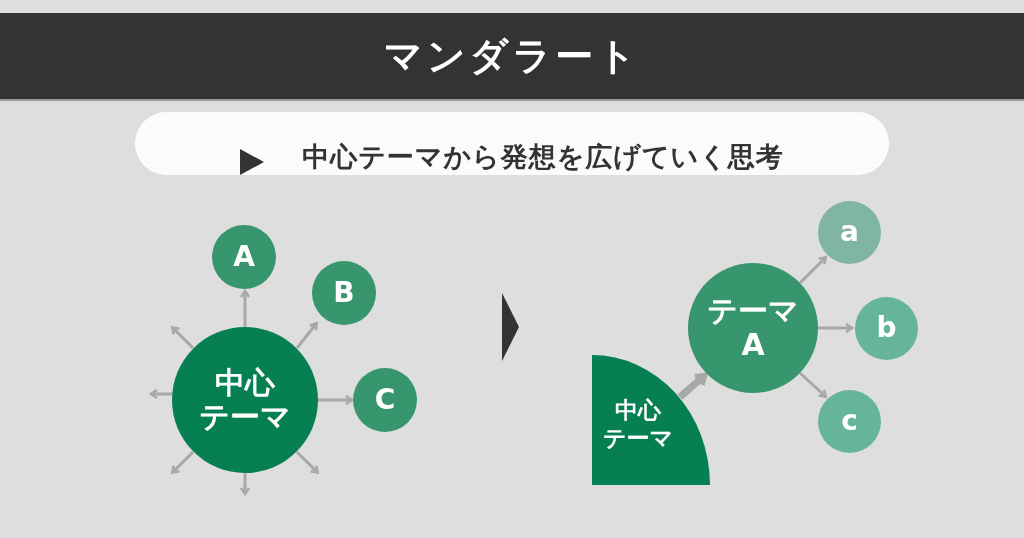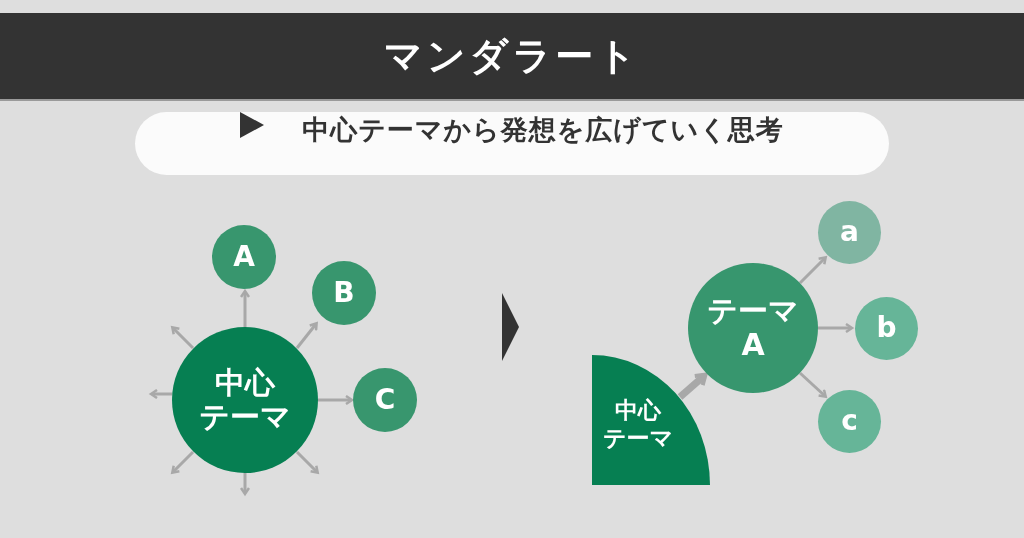--- a/index.html
+++ b/index.html
@@ -1,19 +1,19 @@
 <!DOCTYPE html>
 <html><head>
 <meta charset="utf-8">
 <style>
   html,body{margin:0;padding:0;}
   body{width:1024px;height:538px;background:#dedede;position:relative;overflow:hidden;font-family:"DejaVu Sans","Liberation Sans",sans-serif;}
   .header{position:absolute;left:0;top:0;width:1024px;height:88px;background:#333333;border-bottom:2px solid #9a9a9a;box-sizing:border-box;display:flex;align-items:center;justify-content:center;margin-top:13px;}
   .header-title{color:#ffffff;font-size:38px;font-weight:bold;letter-spacing:4px;}
-  .pill{position:absolute;left:135px;top:112px;width:754px;height:63px;background:#fbfbfb;border-radius:32px;display:flex;align-items:flex-start;justify-content:center;}
+  .pill{position:absolute;left:135px;top:112px;width:754px;height:63px;background:#fbfbfb;border-radius:32px;display:flex;align-items:flex-end;justify-content:center;}
   .pill-tri{width:0;height:0;border-top:13px solid transparent;border-bottom:13px solid transparent;border-left:24px solid #333;margin-right:38px;}
   .pill-text{font-size:27px;font-weight:bold;color:#333;letter-spacing:1px;}
   .circle{position:absolute;border-radius:50%;display:flex;align-items:center;justify-content:center;color:#fff;font-weight:bold;text-align:center;line-height:1.15;}
   svg.arrows{position:absolute;left:0;top:0;}
   .divider-tri{position:absolute;left:502px;top:293px;width:0;height:0;border-top:34px solid transparent;border-bottom:34px solid transparent;border-left:17px solid #333;}
   .quarter{position:absolute;left:592px;top:355px;width:118px;height:130px;background:#067f52;border-top-right-radius:118px 130px;}
   .quarter-label{position:absolute;left:0;top:42px;width:92px;text-align:center;color:#fff;font-size:23px;font-weight:bold;line-height:1.2;}
 </style>
 </head>
 <body>

